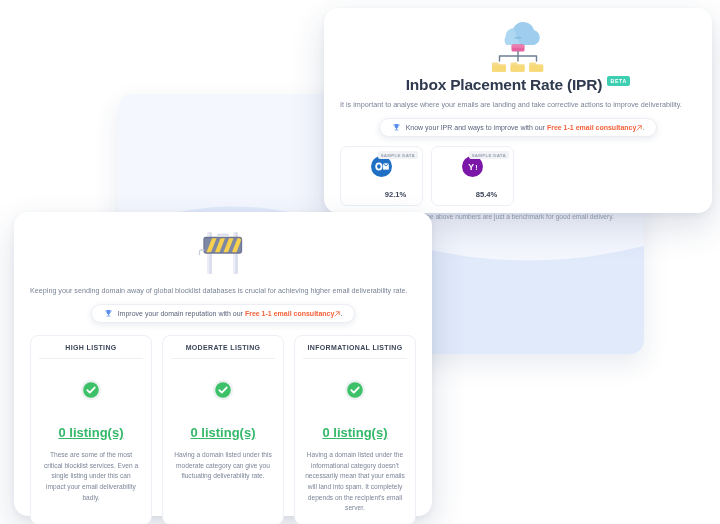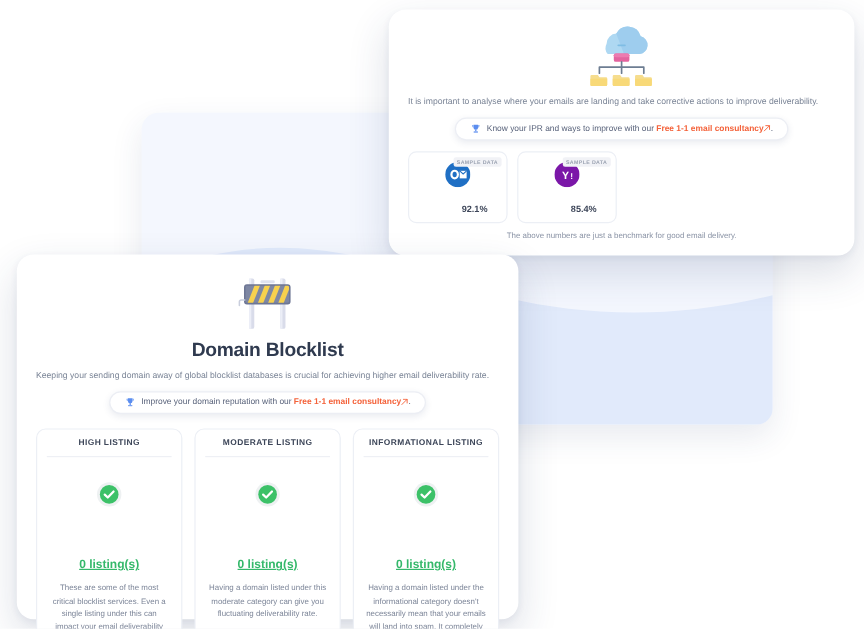--- a/index.html
+++ b/index.html
@@ -151,25 +151,25 @@
     font-weight: 700;
     color: #3d4659;
     letter-spacing: 0.35px;
     text-align: center;
     padding-bottom: 7px;
     width: 100%;
     border-bottom: 1px solid #eef0f5;
   }
   .listing-icon { margin: 20px 0 0; }
   .listing-count {
-    font-size: 10px;
+    font-size: 13px;
     font-weight: 700;
     color: #34b86a;
     text-decoration: underline;
-    margin-top: 37px;
+    margin-top: 20px;
   }
   .listing-desc {
     font-size: 6.6px;
     color: #7c8598;
     line-height: 1.62;
     text-align: center;
     margin-top: 10px;
     padding: 0 2px;
   }
 </style>
@@ -206,20 +206,24 @@
           <path d="M24.6 44.5 h5.2 l1.3 1.8 h5.5 a1 1 0 0 1 1 1 v5.4 a1 1 0 0 1 -1 1 H24.6 a1 1 0 0 1 -1 -1 v-7.2 a1 1 0 0 1 1 -1 Z" fill="#f6dd8e"></path>
           <path d="M23.6 47.6 h14 v5.1 a1 1 0 0 1 -1 1 H24.6 a1 1 0 0 1 -1 -1 Z" fill="#f8d978"></path>
         </g>
         <g>
           <path d="M43.2 44.5 h5.2 l1.3 1.8 h5.5 a1 1 0 0 1 1 1 v5.4 a1 1 0 0 1 -1 1 H43.2 a1 1 0 0 1 -1 -1 v-7.2 a1 1 0 0 1 1 -1 Z" fill="#f6dd8e"></path>
           <path d="M42.2 47.6 h14 v5.1 a1 1 0 0 1 -1 1 H43.2 a1 1 0 0 1 -1 -1 Z" fill="#f8d978"></path>
         </g>
       </svg>
     </div>
 
+    <div class="card-title">
+      <span>Inbox Placement Rate (IPR)</span>
+      <span class="beta-badge">BETA</span>
+    </div>
 
     <div class="card-sub">It is important to analyse where your emails are landing and take corrective actions to improve deliverability.</div>
 
     <div class="cta-pill">
       <svg width="9" height="9" viewBox="0 0 12 12">
         <path d="M3.4 1.2 h5.2 v3.1 a2.6 2.6 0 0 1 -5.2 0 Z" fill="#5b8def"></path>
         <path d="M3.4 1.6 H1.9 v1.1 a1.9 1.9 0 0 0 1.5 1.8 Z" fill="#86aef5"></path>
         <path d="M8.6 1.6 h1.5 v1.1 a1.9 1.9 0 0 1 -1.5 1.8 Z" fill="#86aef5"></path>
         <rect x="5.3" y="6.6" width="1.4" height="2.1" fill="#5b8def"></rect>
         <rect x="3.5" y="8.6" width="5" height="1.5" rx="0.5" fill="#7ba3f2"></rect>
@@ -285,23 +289,20 @@
           <path d="M19.5 29.5 L26 13 L30.5 13 L24 29.5 Z" fill="#f7d14e"></path>
           <path d="M28 29.5 L34.5 13 L39 13 L32.5 29.5 Z" fill="#f7d14e"></path>
           <path d="M36.5 29.5 L43 13 L47.5 13 L41 29.5 Z" fill="#f7d14e"></path>
         </g>
         <rect x="9" y="13.5" width="37.5" height="15.5" rx="1.8" fill="none" stroke="#6d7694" stroke-width="1.3"></rect>
 
         <path d="M9 26 h-3 a1.5 1.5 0 0 0 -1.5 1.5 v3" stroke="#c9cedd" stroke-width="1.3" fill="none" stroke-linecap="round"></path>
       </svg>
     </div>
 
-    <div class="card-title">
-      <span>Domain Blocklist</span>
-    </div>
 
     <div class="card-sub">Keeping your sending domain away of global blocklist databases is crucial for achieving higher email deliverability rate.</div>
 
     <div class="cta-pill">
       <svg width="9" height="9" viewBox="0 0 12 12">
         <path d="M3.4 1.2 h5.2 v3.1 a2.6 2.6 0 0 1 -5.2 0 Z" fill="#5b8def"></path>
         <path d="M3.4 1.6 H1.9 v1.1 a1.9 1.9 0 0 0 1.5 1.8 Z" fill="#86aef5"></path>
         <path d="M8.6 1.6 h1.5 v1.1 a1.9 1.9 0 0 1 -1.5 1.8 Z" fill="#86aef5"></path>
         <rect x="5.3" y="6.6" width="1.4" height="2.1" fill="#5b8def"></rect>
         <rect x="3.5" y="8.6" width="5" height="1.5" rx="0.5" fill="#7ba3f2"></rect>

